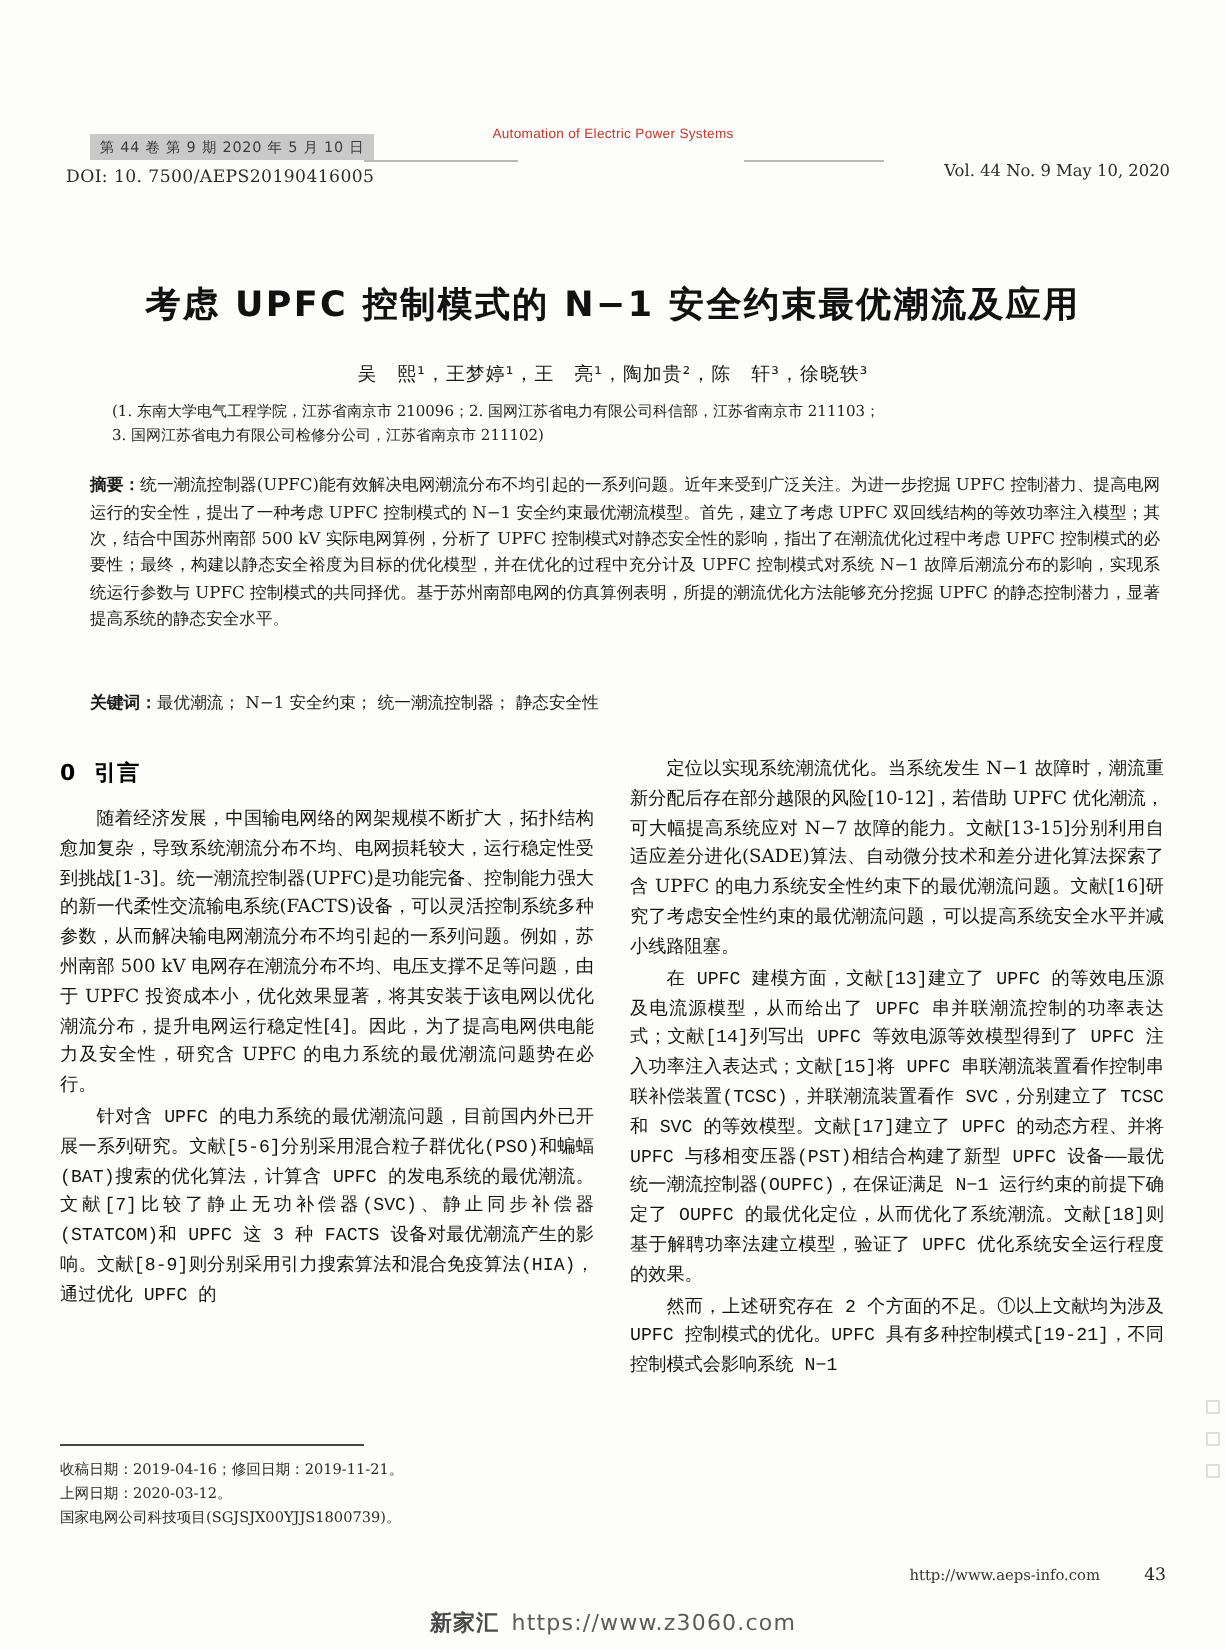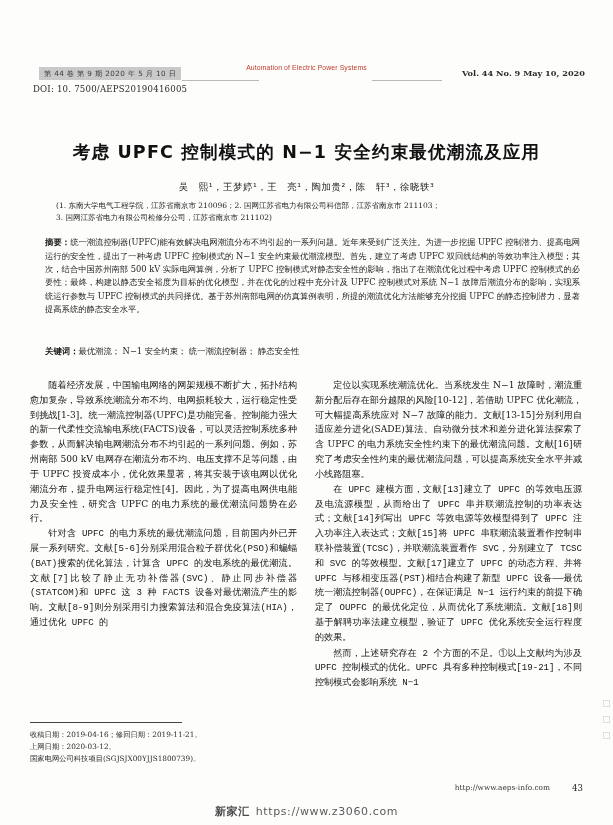--- a/index.html
+++ b/index.html
@@ -14,21 +14,21 @@
   .page{
     position:absolute;inset:0;
     background:#fdfdfc;
   }
   
   .masthead{
     position:absolute;left:0;right:0;top:58px;height:40px;
   }
   .mh-left{
     position:absolute;left:33px;top:9px;
-    display:flex;flex-direction:column;align-items:center;
+    display:flex;flex-direction:column;align-items:flex-end;
   }
   .vol-badge{
     background:#c9c9c9;
     color:#3b3b3b;
     font-size:7.2px;
     letter-spacing:.4px;
     padding:1.6px 5px 1.8px 5px;
     white-space:nowrap;
     font-family:"DejaVu Sans",sans-serif;
   }
@@ -52,26 +52,25 @@
     line-height:1.1;
   }
   .jtitle-en{
     color:#c0392b;
     font-size:6.8px;
     letter-spacing:.15px;
     margin-top:2px;
     font-family:Liberation Sans, sans-serif;
   }
   .mh-right{
-    position:absolute;right:28px;top:10px;
+    position:absolute;right:28px;top:22px;
     font-size:8.2px;
     color:#2b2b2b;
     font-family:"DejaVu Serif","Liberation Serif",serif;
     white-space:nowrap;
-    font-weight:bold;
   }
   .rule-left{
     position:absolute;left:182px;top:22px;width:77px;height:1px;background:#b9b9b9;
   }
   .rule-right{
     position:absolute;left:372px;top:22px;width:70px;height:1px;background:#b9b9b9;
   }
   
   .title{
     position:absolute;left:0;right:0;top:140px;
@@ -208,20 +207,23 @@
   </div>
 
   <div class="abstract">
     <b>摘要：</b><span>统一潮流控制器(UPFC)能有效解决电网潮流分布不均引起的一系列问题。近年来受到广泛关注。为进一步挖掘 UPFC 控制潜力、提高电网运行的安全性，提出了一种考虑 UPFC 控制模式的 N−1 安全约束最优潮流模型。首先，建立了考虑 UPFC 双回线结构的等效功率注入模型；其次，结合中国苏州南部 500 kV 实际电网算例，分析了 UPFC 控制模式对静态安全性的影响，指出了在潮流优化过程中考虑 UPFC 控制模式的必要性；最终，构建以静态安全裕度为目标的优化模型，并在优化的过程中充分计及 UPFC 控制模式对系统 N−1 故障后潮流分布的影响，实现系统运行参数与 UPFC 控制模式的共同择优。基于苏州南部电网的仿真算例表明，所提的潮流优化方法能够充分挖掘 UPFC 的静态控制潜力，显著提高系统的静态安全水平。</span>
   </div>
   <div class="keywords">
     <b>关键词：</b><span>最优潮流； N−1 安全约束； 统一潮流控制器； 静态安全性</span>
   </div>
 
   <div class="col col-left">
+    <div class="sec-head">
+      <span class="num">0</span><span>引言</span>
+    </div>
     <p class="para">随着经济发展，中国输电网络的网架规模不断扩大，拓扑结构愈加复杂，导致系统潮流分布不均、电网损耗较大，运行稳定性受到挑战[1-3]。统一潮流控制器(UPFC)是功能完备、控制能力强大的新一代柔性交流输电系统(FACTS)设备，可以灵活控制系统多种参数，从而解决输电网潮流分布不均引起的一系列问题。例如，苏州南部 500 kV 电网存在潮流分布不均、电压支撑不足等问题，由于 UPFC 投资成本小，优化效果显著，将其安装于该电网以优化潮流分布，提升电网运行稳定性[4]。因此，为了提高电网供电能力及安全性，研究含 UPFC 的电力系统的最优潮流问题势在必行。</p>
     <p class="para">针对含 UPFC 的电力系统的最优潮流问题，目前国内外已开展一系列研究。文献[5-6]分别采用混合粒子群优化(PSO)和蝙蝠(BAT)搜索的优化算法，计算含 UPFC 的发电系统的最优潮流。文献[7]比较了静止无功补偿器(SVC)、静止同步补偿器(STATCOM)和 UPFC 这 3 种 FACTS 设备对最优潮流产生的影响。文献[8-9]则分别采用引力搜索算法和混合免疫算法(HIA)，通过优化 UPFC 的</p>
   </div>
 
   <div class="col col-right">
     <p class="para">定位以实现系统潮流优化。当系统发生 N−1 故障时，潮流重新分配后存在部分越限的风险[10-12]，若借助 UPFC 优化潮流，可大幅提高系统应对 N−7 故障的能力。文献[13-15]分别利用自适应差分进化(SADE)算法、自动微分技术和差分进化算法探索了含 UPFC 的电力系统安全性约束下的最优潮流问题。文献[16]研究了考虑安全性约束的最优潮流问题，可以提高系统安全水平并减小线路阻塞。</p>
     <p class="para">在 UPFC 建模方面，文献[13]建立了 UPFC 的等效电压源及电流源模型，从而给出了 UPFC 串并联潮流控制的功率表达式；文献[14]列写出 UPFC 等效电源等效模型得到了 UPFC 注入功率注入表达式；文献[15]将 UPFC 串联潮流装置看作控制串联补偿装置(TCSC)，并联潮流装置看作 SVC，分别建立了 TCSC 和 SVC 的等效模型。文献[17]建立了 UPFC 的动态方程、并将 UPFC 与移相变压器(PST)相结合构建了新型 UPFC 设备——最优统一潮流控制器(OUPFC)，在保证满足 N−1 运行约束的前提下确定了 OUPFC 的最优化定位，从而优化了系统潮流。文献[18]则基于解聘功率法建立模型，验证了 UPFC 优化系统安全运行程度的效果。</p>
     <p class="para">然而，上述研究存在 2 个方面的不足。①以上文献均为涉及 UPFC 控制模式的优化。UPFC 具有多种控制模式[19-21]，不同控制模式会影响系统 N−1</p>
   </div>
 

